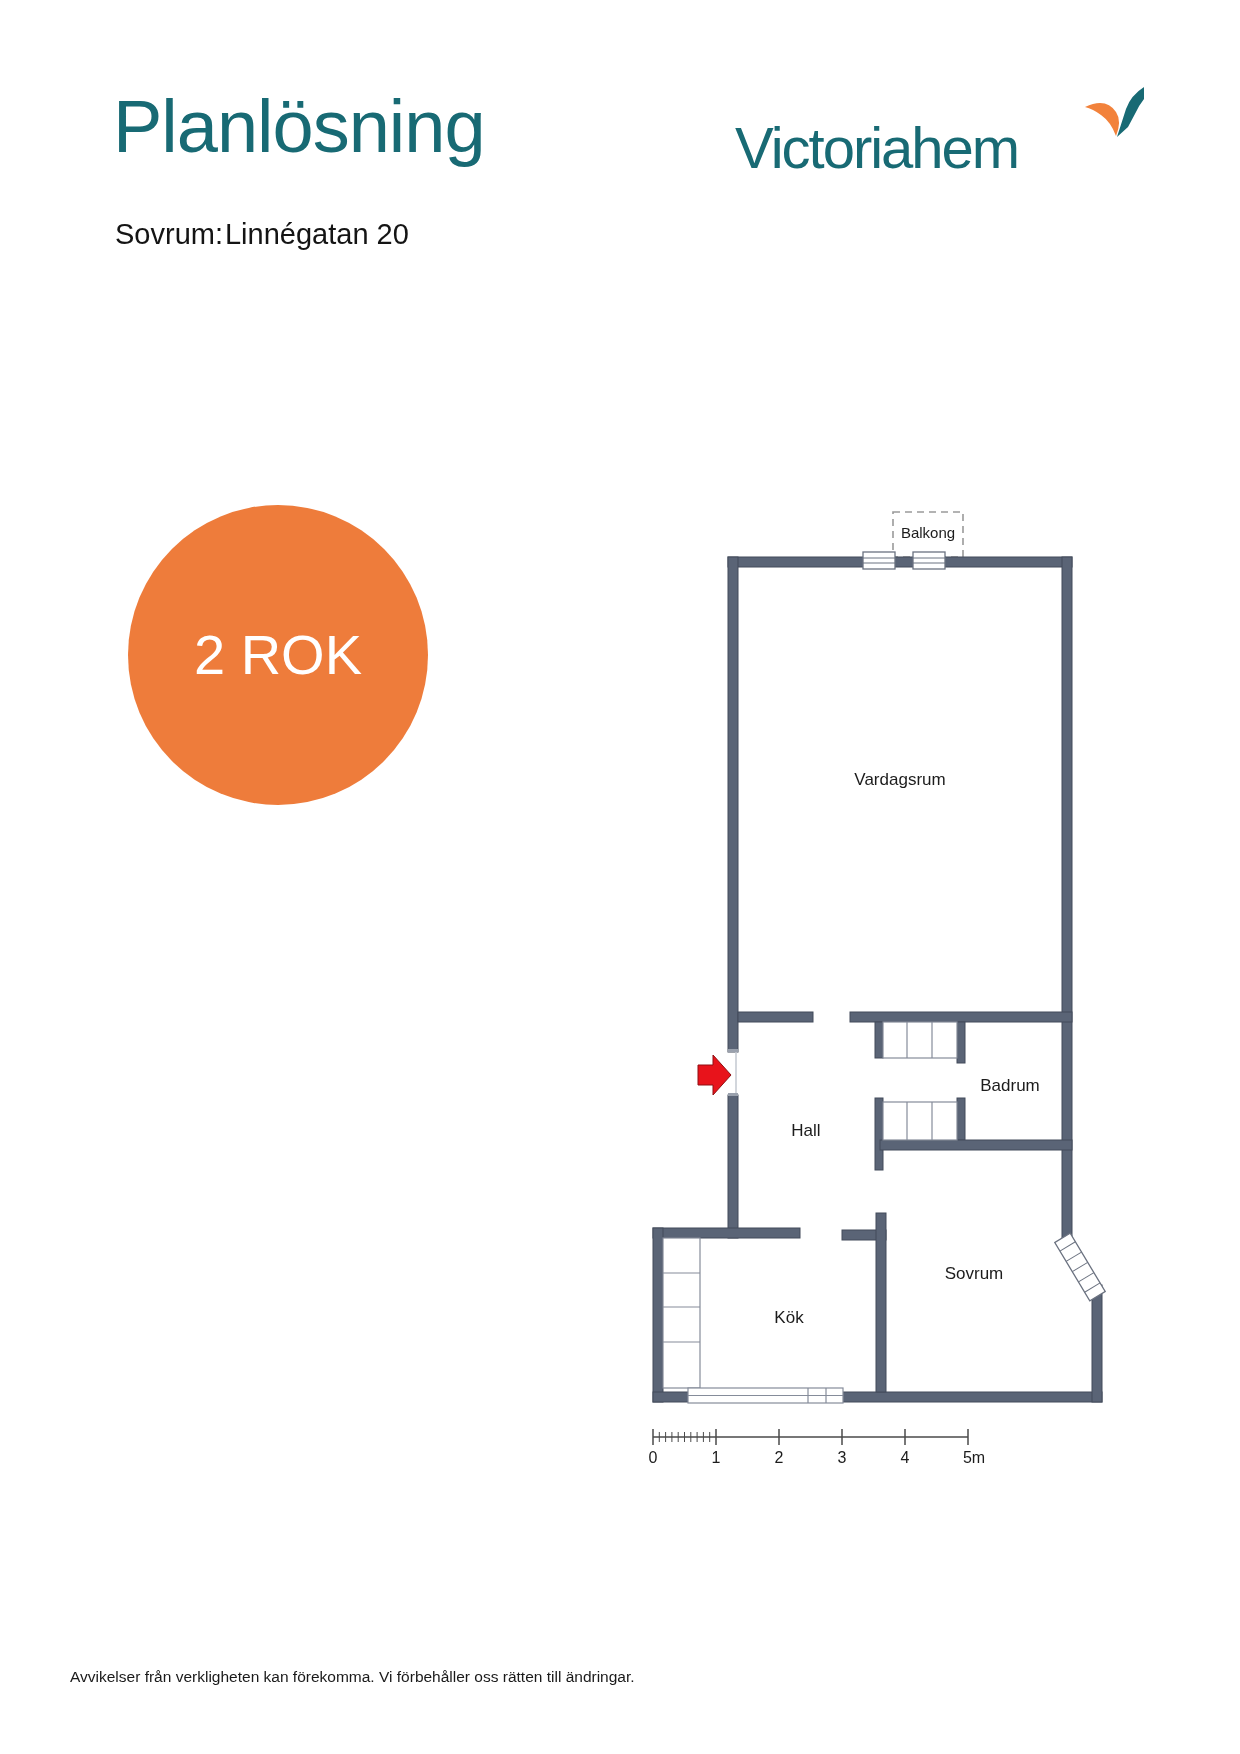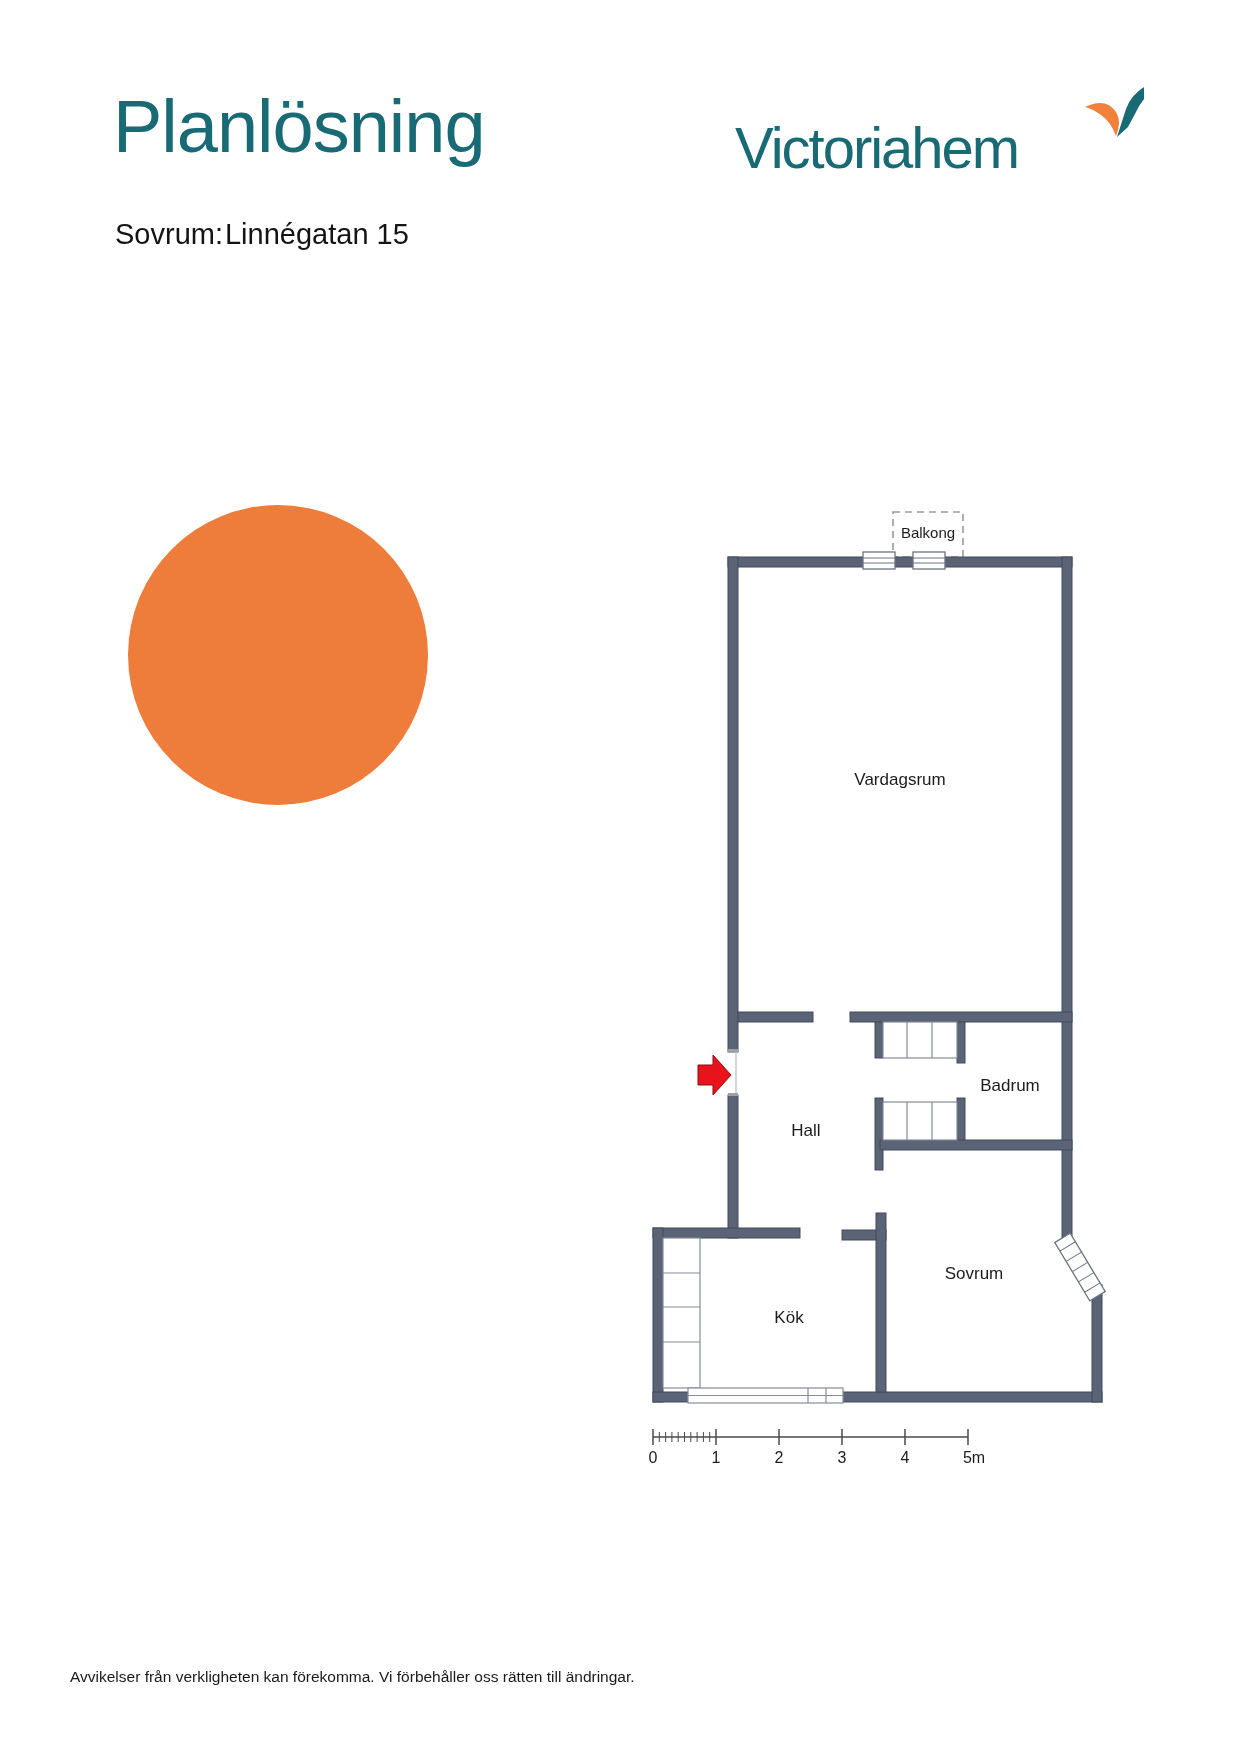--- a/index.html
+++ b/index.html
@@ -28,31 +28,32 @@
   .footer{position:absolute;left:70px;top:1668px;font-size:15.5px;color:#1a1a1a;}
 </style>
 </head>
 <body>
 
 <div class="page">
 
   <div class="title">Planlösning</div>
 
   <div class="address">
-    <span class="lbl">Sovrum:</span><span>Linnégatan 15</span>
+    <span class="lbl">Sovrum:</span><span>Linnégatan 20</span>
   </div>
 
   <div class="logo">Victoriahem</div>
 
   <svg class="swoosh" viewBox="0 0 80 60">
     <path d="M 2 29 Q 23 19 33 34 Q 39 43 33 58 Q 28 44 18 37 Q 10 31 2 29 Z" fill="#F2823B"></path>
     <path d="M 34 59 L 43 31 Q 51 9 80 1 Q 59 20 53 34 L 45 49 Z" fill="#186A74"></path>
   </svg>
 
   <div class="badge">
+    <div>2 ROK</div>
   </div>
 
   <svg class="plan" viewBox="0 0 1240 1754">
 
     <rect x="893" y="512" width="70" height="45" fill="none" stroke="#9a9a9a" stroke-width="1.6" stroke-dasharray="7,5"></rect>
 
     <g fill="#5A6476" stroke="#424B5B" stroke-width="1">
       <rect x="728" y="557" width="344" height="10"></rect>
       <rect x="728" y="557" width="10" height="495"></rect>
       <rect x="728" y="1095" width="10" height="143"></rect>

